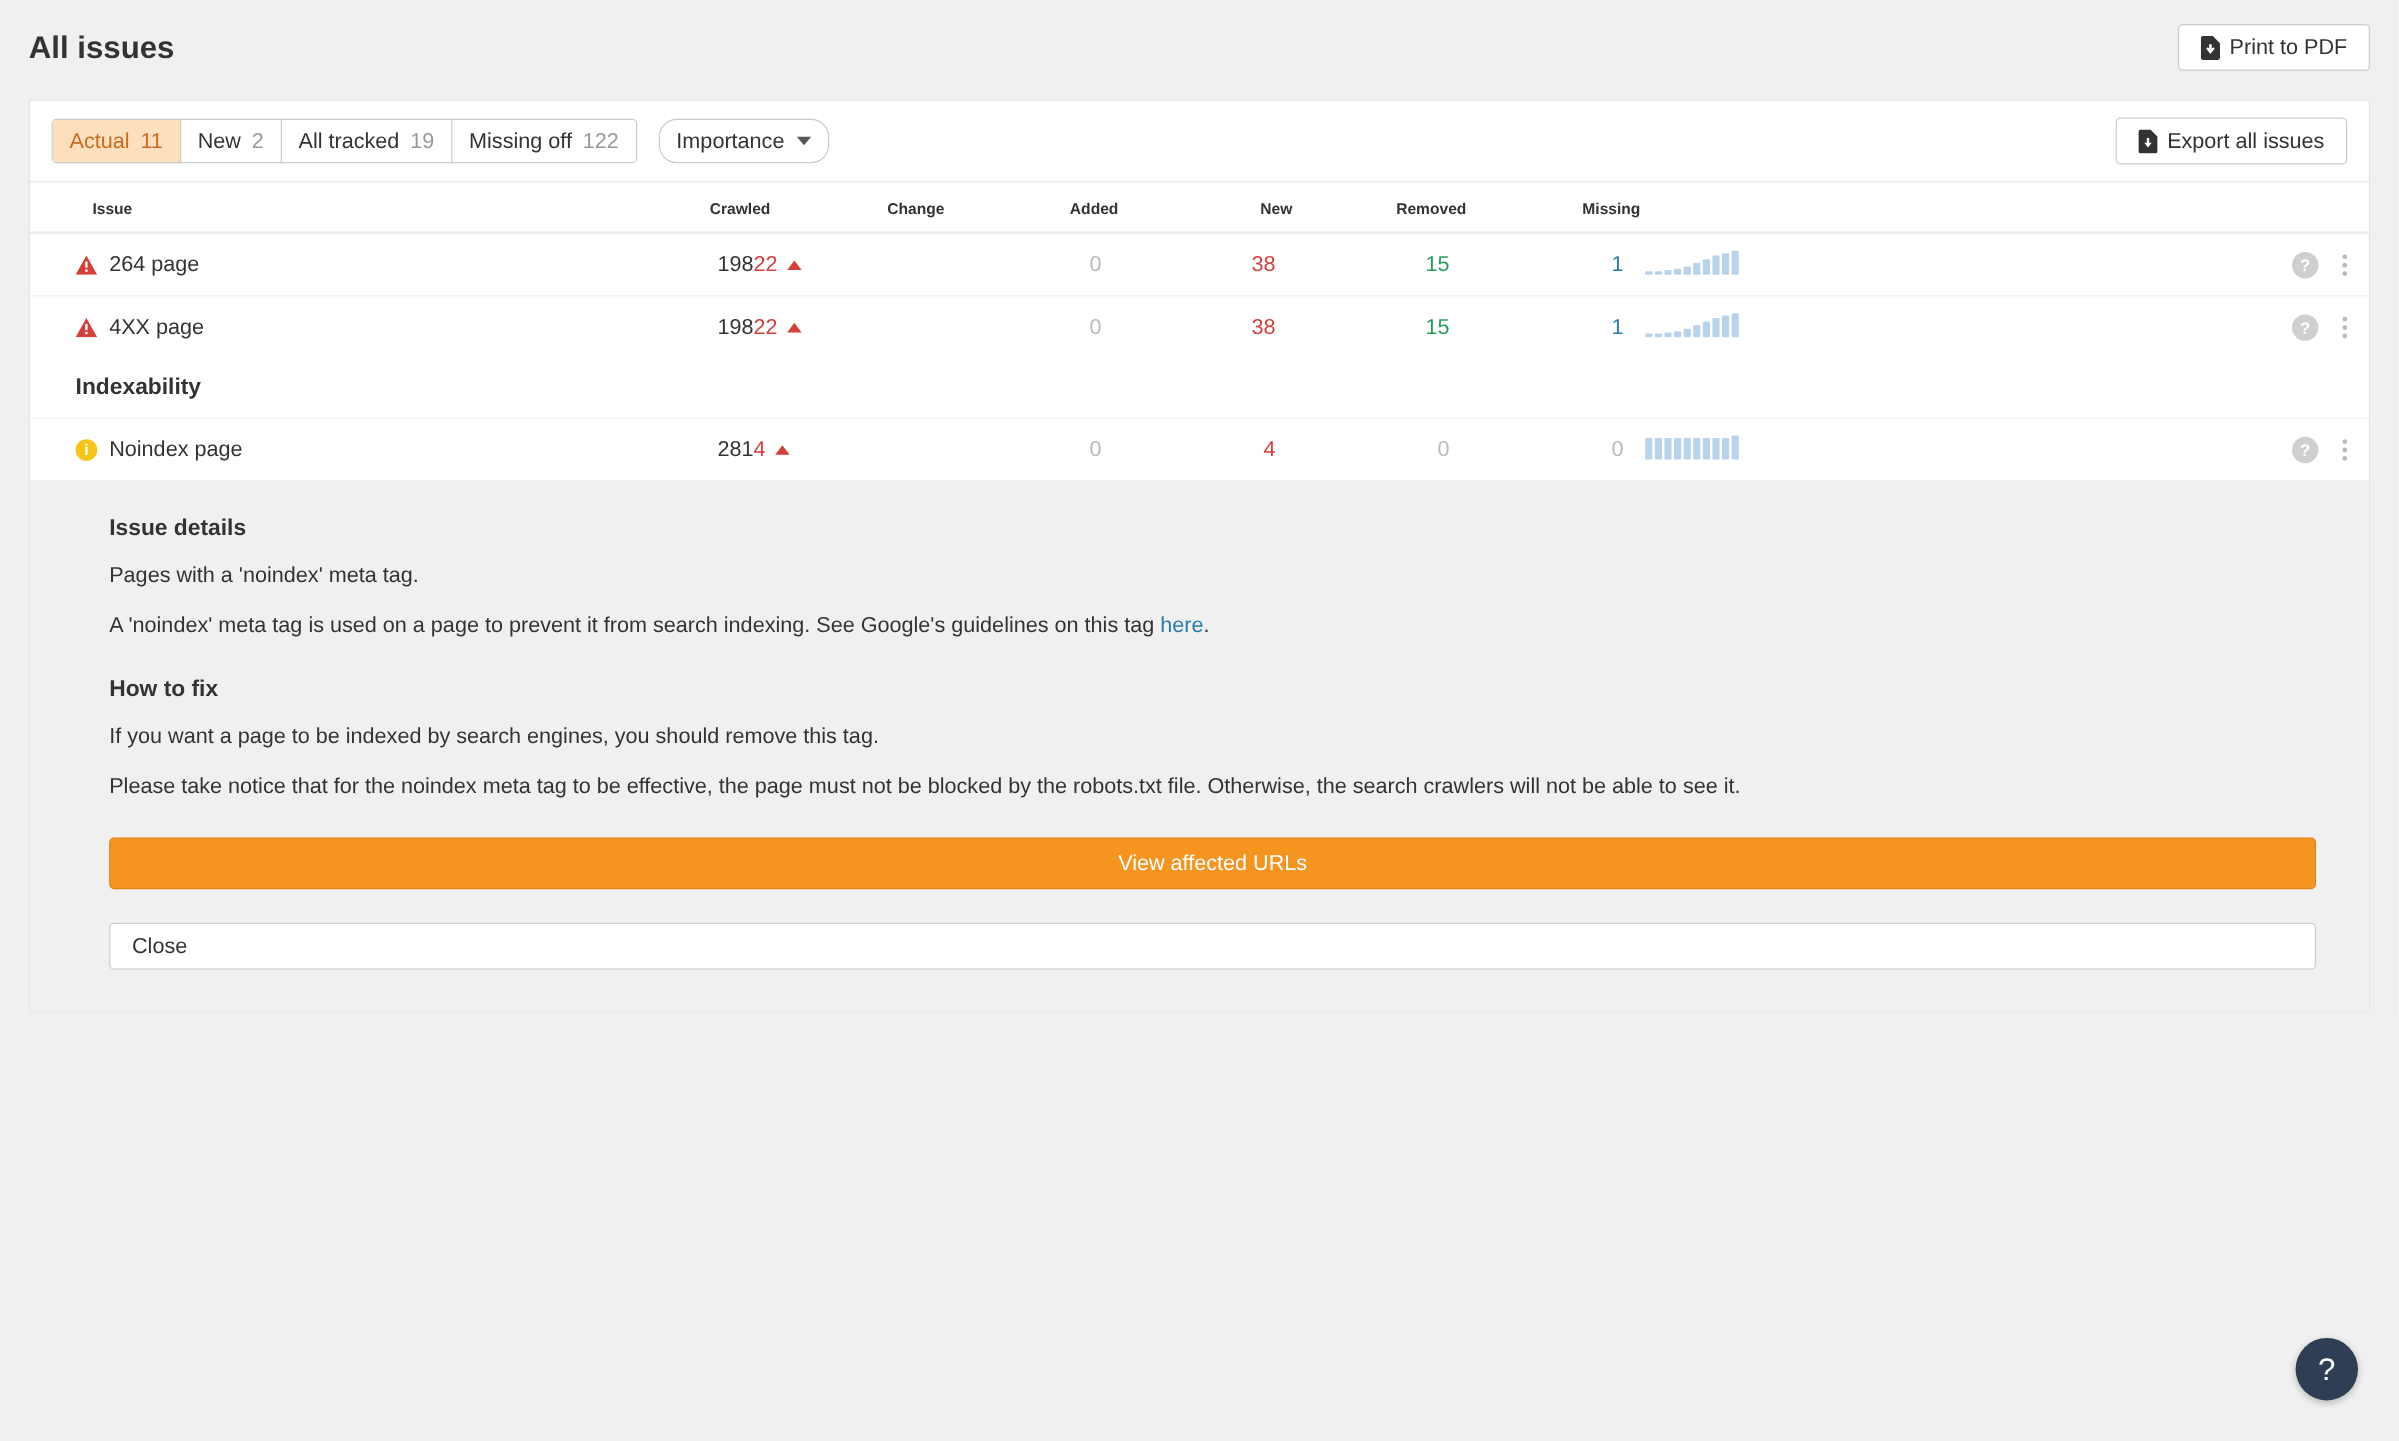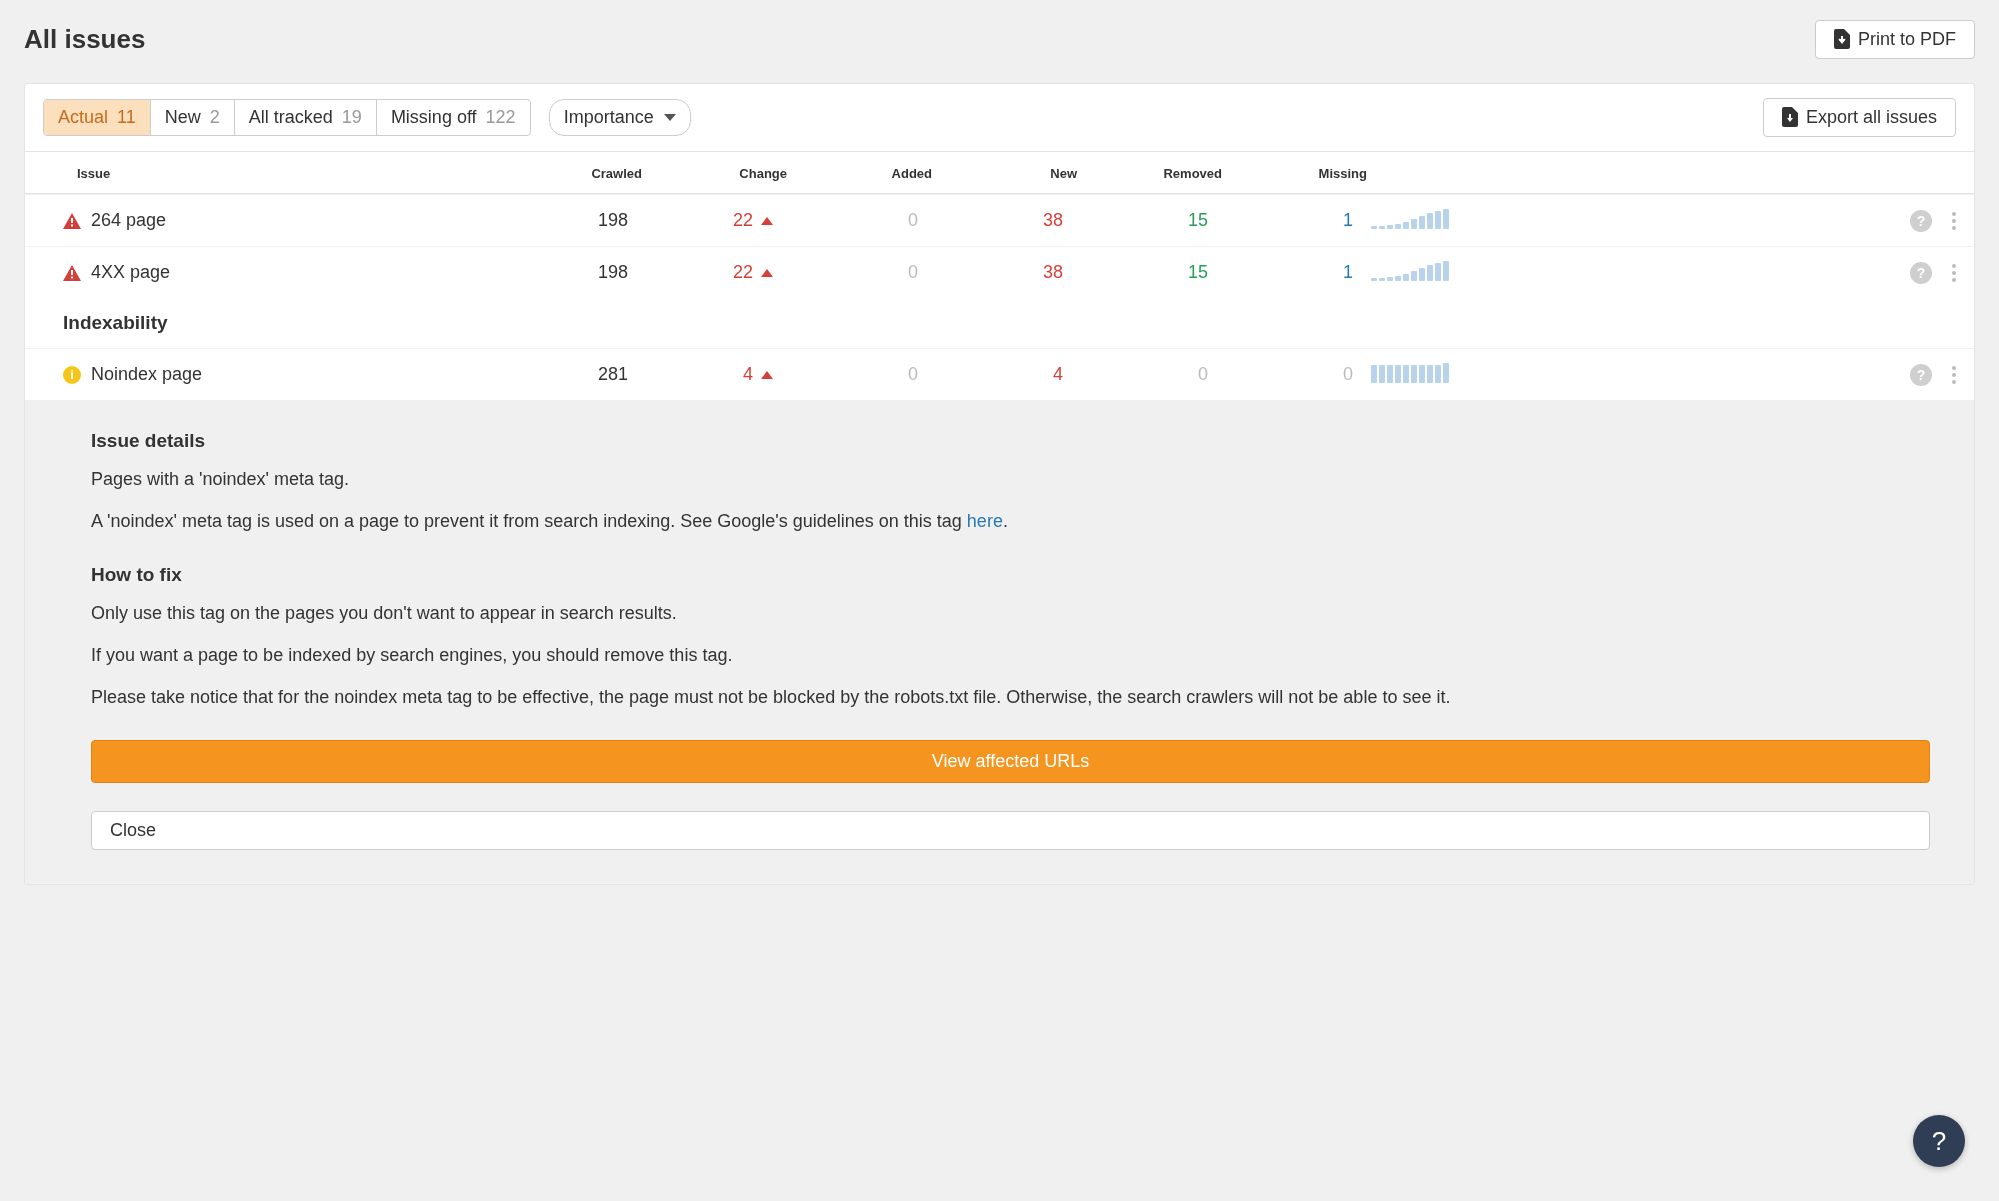--- a/index.html
+++ b/index.html
@@ -18,21 +18,21 @@
     align-items: center;
     margin-bottom: 24px;
   }
   .page-title {
     font-size: 26px;
     font-weight: 700;
     color: #333;
   }
   .btn {
     display: inline-flex;
-    align-items: flex-start;
+    align-items: center;
     gap: 8px;
     padding: 8px 18px;
     background: #fff;
     border: 1px solid #ccc;
     border-radius: 4px;
     font-size: 18px;
     cursor: pointer;
     color: #333;
   }
   .btn-icon-file {
@@ -116,21 +116,21 @@
     padding: 12px 18px 12px 38px;
     border-top: 1px solid #efefef;
     font-size: 18px;
   }
   .row .icon-slot { width: 28px; display: inline-flex; }
   .issue-name { display: inline-flex; align-items: center; }
   .num-muted { color: #bbb; }
   .num-red { color: #d43f3a; font-weight: 500; }
   .num-green { color: #2a9d5a; font-weight: 500; }
   .num-blue { color: #2a7ab0; font-weight: 500; }
-  .change-cell { display: inline-flex; align-items: center; justify-content: flex-end; gap: 8px; width: 100%; }
+  .change-cell { display: inline-flex; align-items: center; justify-content: flex-start; gap: 8px; width: 100%; }
   .tri-up {
     width: 0; height: 0;
     border-left: 6px solid transparent;
     border-right: 6px solid transparent;
     border-bottom: 8px solid #d43f3a;
   }
   .warn-tri {
     width: 18px; height: 16px;
   }
   .warn-circle {
@@ -360,21 +360,20 @@
         </div>
       </div>
 
     <div class="details">
       <h3>Issue details</h3>
       <p>Pages with a 'noindex' meta tag.</p>
       <p>
         <span>A 'noindex' meta tag is used on a page to prevent it from search indexing. See Google's guidelines on this tag </span><a href="#">here</a><span>.</span>
       </p>
       <h3 class="h3b">How to fix</h3>
-      <p>Only use this tag on the pages you don't want to appear in search results.</p>
       <p>If you want a page to be indexed by search engines, you should remove this tag.</p>
       <p>Please take notice that for the noindex meta tag to be effective, the page must not be blocked by the robots.txt file. Otherwise, the search crawlers will not be able to see it.</p>
       <div class="detail-actions">
         <button class="btn-primary">View affected URLs</button>
         <button class="btn">Close</button>
       </div>
     </div>
 
   </div>
 </div>

